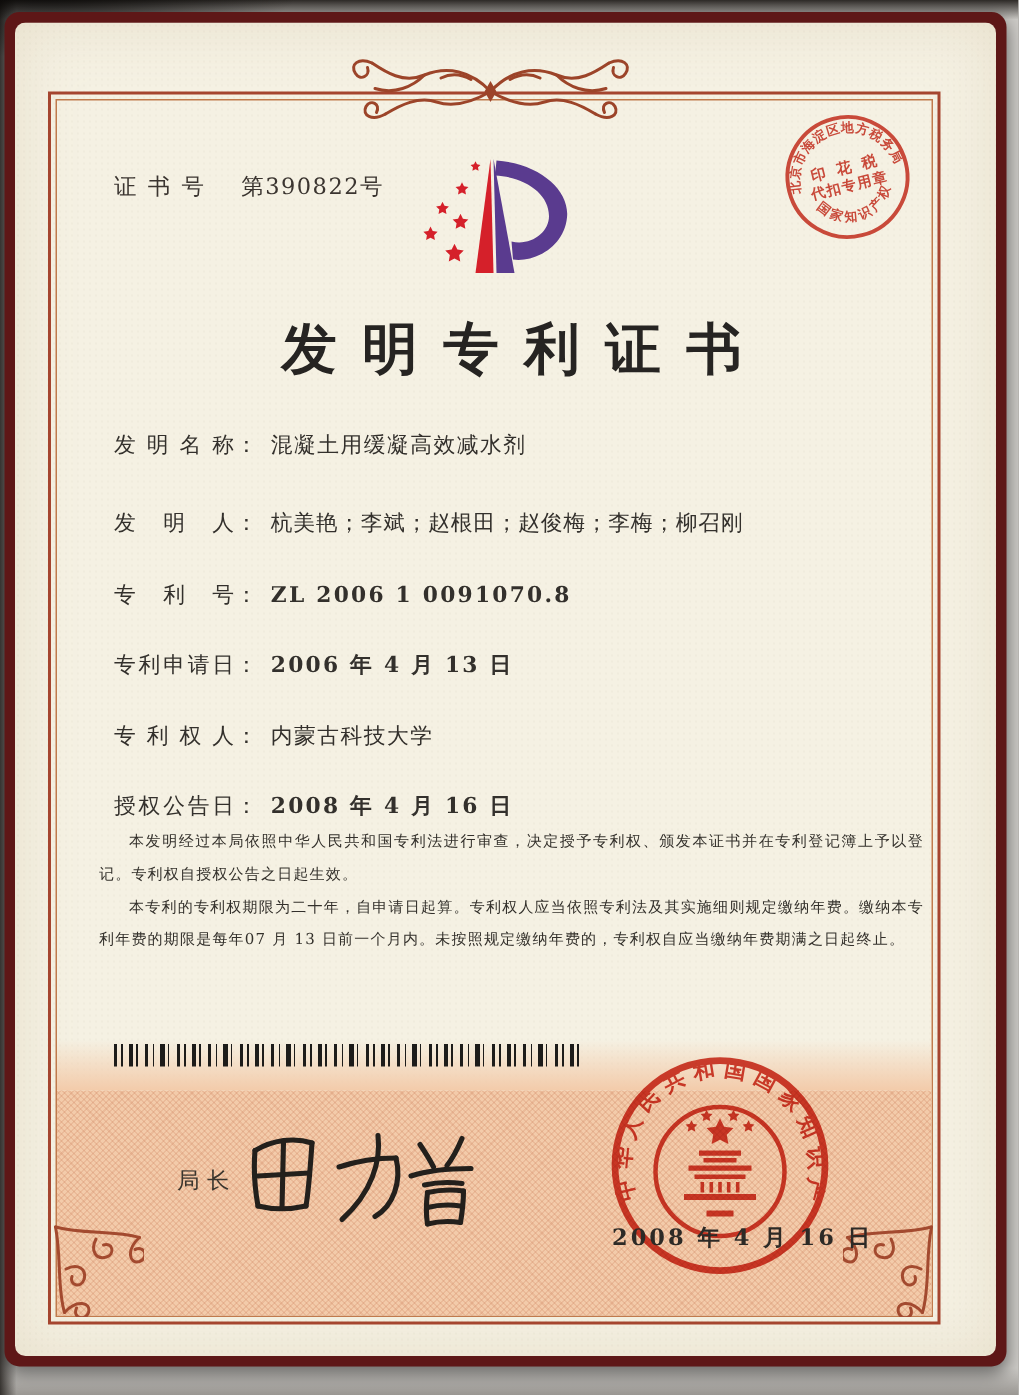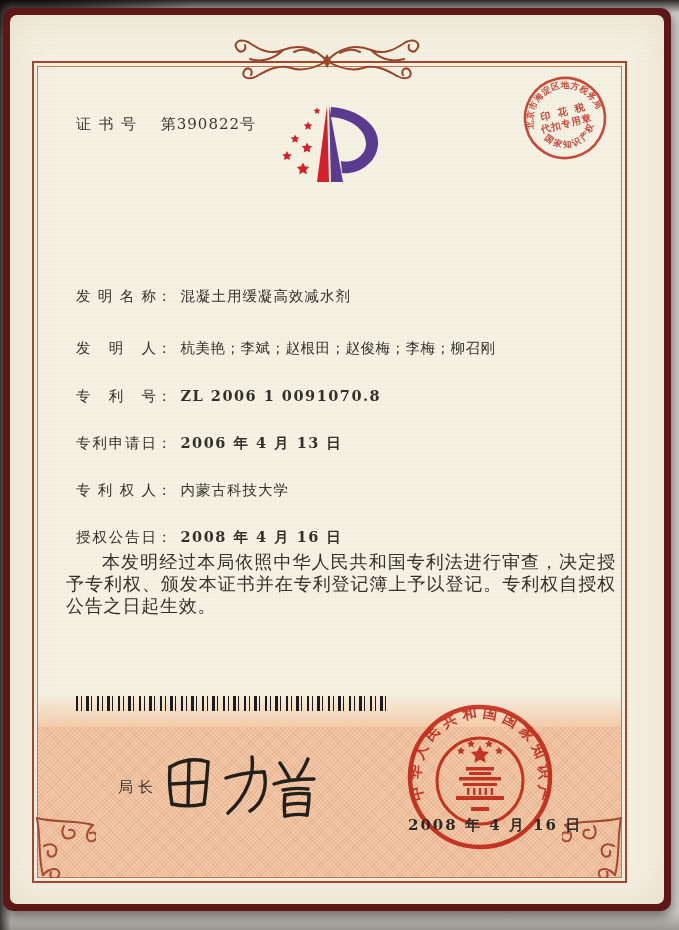--- a/index.html
+++ b/index.html
@@ -44,21 +44,21 @@
   .doc-title{left:0;right:0;top:193px;text-align:center;font-size:37px;font-weight:bold;
     letter-spacing:17px;padding-left:25px;color:#262422;white-space:nowrap;}
 
   .field-row{left:66px;white-space:nowrap;font-size:14.5px;color:#33302c;}
   .flabel{position:static;display:inline-flex;justify-content:space-between;width:80px;vertical-align:bottom;letter-spacing:0;}
   .fcolon{position:static;display:inline-block;margin-left:1px;}
   .fvalue{position:static;display:inline-block;margin-left:9px;letter-spacing:1px;}
   .row-inv .fvalue{letter-spacing:0.5px;text-align:center;}
   .bold-val .fvalue{font-weight:bold;letter-spacing:1.5px;}
 
-  .body-text{left:56px;top:536px;width:550px;font-size:18px;line-height:21.8px;
+  .body-text{left:56px;top:536px;width:550px;font-size:10px;line-height:21.8px;
     color:#33302b;text-align:justify;letter-spacing:0.8px;}
   .body-text p{position:static;margin:0;text-indent:2em;}
 
   .barcode{left:66px;top:681px;width:314px;height:15px;z-index:2;
     background:repeating-linear-gradient(90deg,#1d1c1a 0 2px,transparent 2px 5px,#1d1c1a 5px 6px,
       transparent 6px 10px,#1d1c1a 10px 13px,transparent 13px 15px,#1d1c1a 15px 16px,transparent 16px 21px);}
 
   .director{left:108px;top:763px;font-size:15px;letter-spacing:5px;color:#3a352e;z-index:3;}
   .signature{left:152px;top:732px;width:160px;height:74px;z-index:3;}
   .signature-text{left:160px;top:750px;color:transparent;font-size:10px;z-index:3;font-weight:bold;}
@@ -143,20 +143,21 @@
       <g fill="#d5202a">
         <use href="#st" transform="translate(35,10) scale(0.35)"></use>
         <use href="#st" transform="translate(26,25) scale(0.45)"></use>
         <use href="#st" transform="translate(13,38) scale(0.45)"></use>
         <use href="#st" transform="translate(25,47) scale(0.55)"></use>
         <use href="#st" transform="translate(5,55) scale(0.5)"></use>
         <use href="#st" transform="translate(21,68) scale(0.65)"></use>
       </g>
     </svg>
 
+    <div class="doc-title">发明专利证书</div>
 
     <div class="field-row" style="top:272px">
       <span class="flabel char-justify">
           <span style="position:static">发</span>
           <span style="position:static">明</span>
           <span style="position:static">名</span>
           <span style="position:static">称</span>
         </span><span class="fcolon">：</span><span class="fvalue">混凝土用缓凝高效减水剂</span>
     </div>
     <div class="field-row row-inv" style="top:324px">
@@ -195,20 +196,21 @@
           <span style="position:static">授</span>
           <span style="position:static">权</span>
           <span style="position:static">公</span>
           <span style="position:static">告</span>
           <span style="position:static">日</span>
         </span><span class="fcolon">：</span><span class="fvalue">2008 年 4 月 16 日</span>
     </div>
 
     <div class="body-text">
       <p>本发明经过本局依照中华人民共和国专利法进行审查，决定授予专利权、颁发本证书并在专利登记簿上予以登记。专利权自授权公告之日起生效。</p>
+      <p>本专利的专利权期限为二十年，自申请日起算。专利权人应当依照专利法及其实施细则规定缴纳年费。缴纳本专利年费的期限是每年07 月 13 日前一个月内。未按照规定缴纳年费的，专利权自应当缴纳年费期满之日起终止。</p>
     </div>
 
     <div class="barcode"></div>
 
     <div class="director">局长</div>
     <span class="signature-text">田力普</span>
     <svg class="signature" viewBox="0 0 160 74">
       <g stroke="#23201c" stroke-width="3.4" fill="none" stroke-linecap="round" stroke-linejoin="round">
         <path d="M8,20 C7,32 8,46 10,57"></path>
         <path d="M8,20 C20,13 34,11 46,15"></path>

